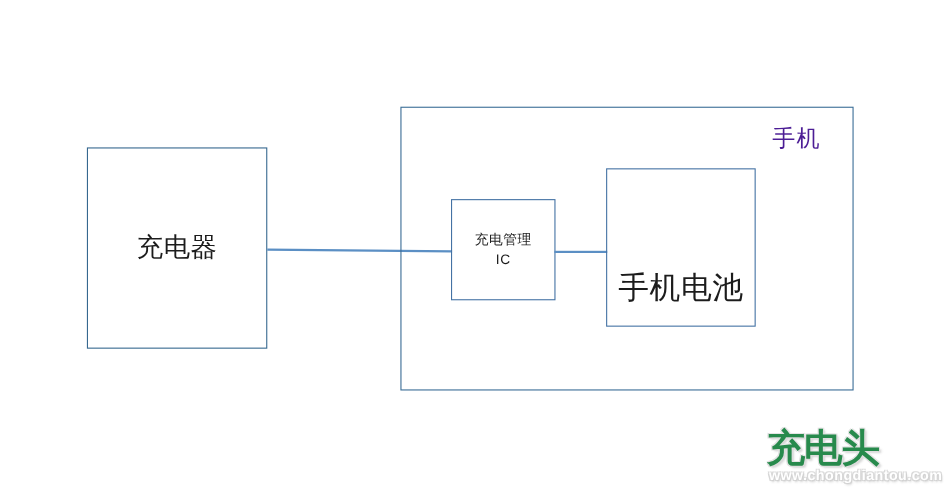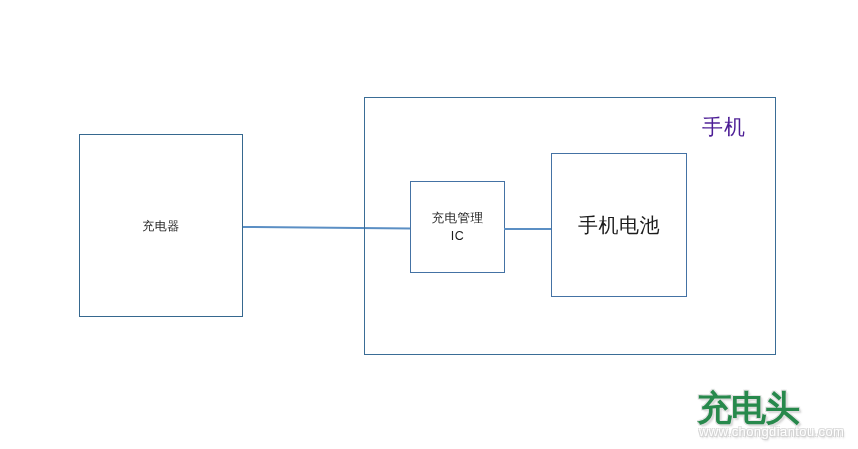--- a/index.html
+++ b/index.html
@@ -40,21 +40,21 @@
     white-space: pre-line;
   }
 
   
   #charger-box {
     left: 79px;
     top: 134px;
     width: 164px;
     height: 183px;
   }
-  #charger-box .box-label { font-size: 12px; }
+  #charger-box .box-label { font-size: 24px; }
 
   #phone-box {
     left: 364px;
     top: 97px;
     width: 412px;
     height: 258px;
     border-color: #3a6d96;
   }
 
   #phone-title {
@@ -79,21 +79,21 @@
     line-height: 1.45;
   }
 
   #battery-box {
     left: 551px;
     top: 153px;
     width: 136px;
     height: 144px;
     border-color: #4472a4;
   }
-  #battery-box .box-label { font-size: 20px; }
+  #battery-box .box-label { font-size: 28px; margin-top: 36px; }
 
   
   .wire {
     position: absolute;
     background: #5b8fc4;
     height: 1.5px;
   }
   #wire-charger-ic {
     left: 243px;
     top: 226px;
@@ -137,21 +137,21 @@
        2px  2px 2px rgba(150,150,150,0.45);
     white-space: nowrap;
     overflow: hidden;
   }
   #watermark-url {
     position: absolute;
     left: 2px;
     top: 36px;
     width: 152px;
     font-size: 13px;
-    font-weight: normal;
+    font-weight: bold;
     letter-spacing: 0.4px;
     color: #ffffff;
     text-shadow:
        1px  1px 0 #cfcfcf,
       -1px  1px 0 #d4d4d4,
        1px -1px 0 #dadada,
       -1px -1px 0 #d7d7d7,
        1px  2px 2px rgba(150,150,150,0.5);
     white-space: nowrap;
   }

